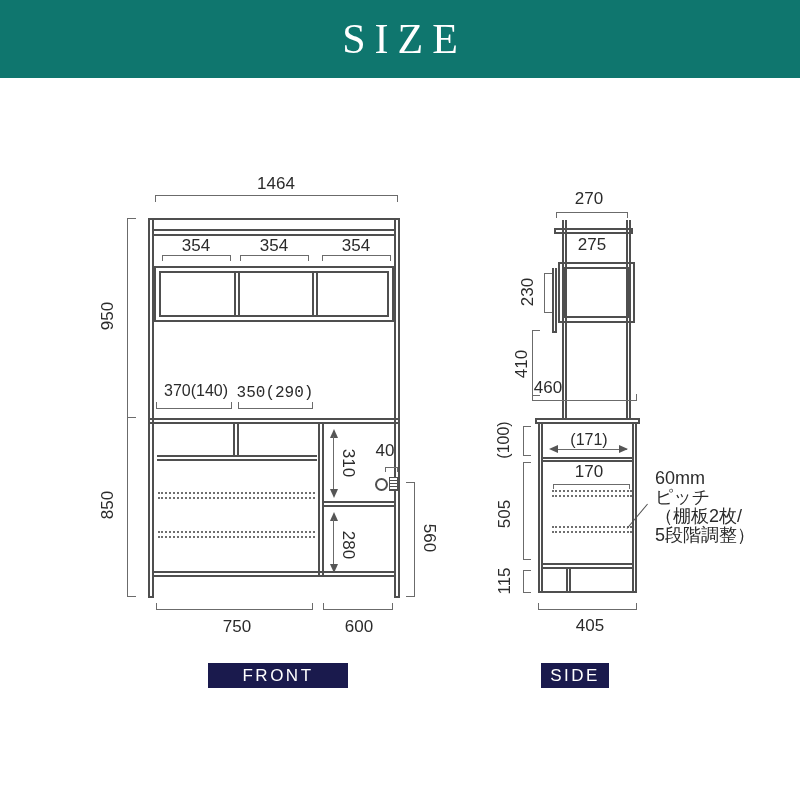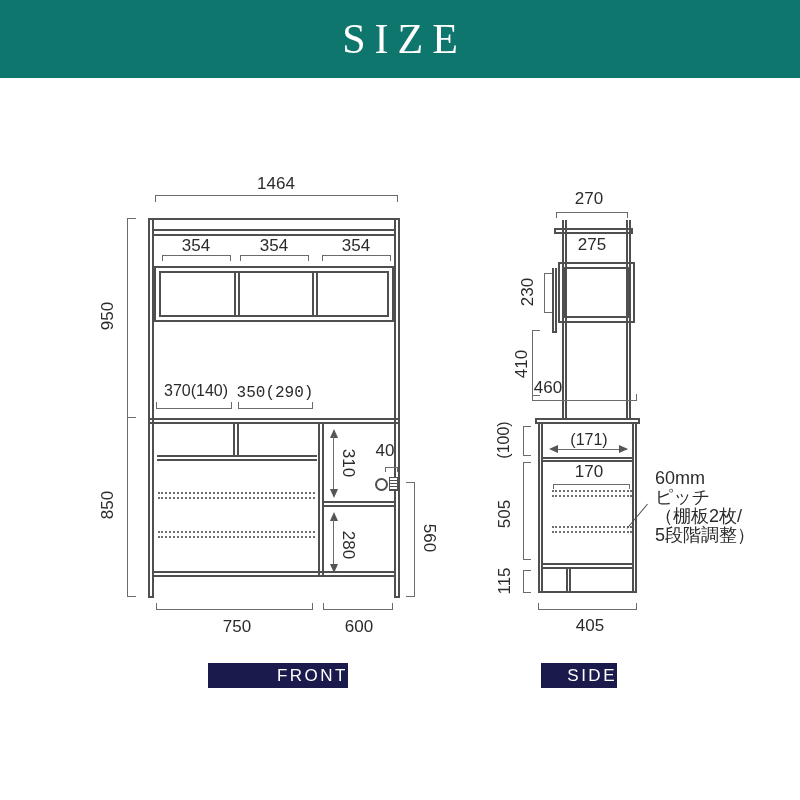--- a/index.html
+++ b/index.html
@@ -35,21 +35,21 @@
   
   .oknob{position:absolute;left:375px;top:478px;width:9px;height:9px;border:2px solid #4f4f4f;border-radius:50%;}
   .orect{position:absolute;left:389px;top:477px;width:7px;height:12px;border:1px solid #4f4f4f;
          background:repeating-linear-gradient(to bottom,#ffffff 0 2px,#4f4f4f 2px 3px);}
   .leader{position:absolute;left:627px;top:528px;width:32px;height:1px;background:#4f4f4f;
           transform:rotate(-50deg);transform-origin:0 50%;}
   
   .note{position:absolute;left:655px;top:469px;font-size:18px;line-height:19px;color:#2b2b2b;white-space:nowrap;}
   
   .tag{position:absolute;top:663px;height:25px;background:#1a1a4d;color:#ffffff;
-       display:flex;align-items:center;justify-content:flex-end;font-size:17px;letter-spacing:2.5px;}
+       display:flex;align-items:center;justify-content:center;font-size:17px;letter-spacing:2.5px;}
 </style>
 </head>
 <body>
 
 <div id="stage">
 
   <div class="header">
     <span class="title">SIZE</span>
   </div>
 
@@ -214,18 +214,18 @@
     <span class="t" style="left:590px;top:626px;">405</span>
 
     <div class="leader"></div>
     <div class="note">
       <div>60mm</div>
       <div>ピッチ</div>
       <div>（棚板2枚/</div>
       <div>5段階調整）</div>
     </div>
 
-    <div class="tag" style="left:541px;width:76px;">
+    <div class="tag" style="left:541px;width:68px;">
       <span>SIDE</span>
     </div>
   </div>
 
 </div>
 
 </body></html>

